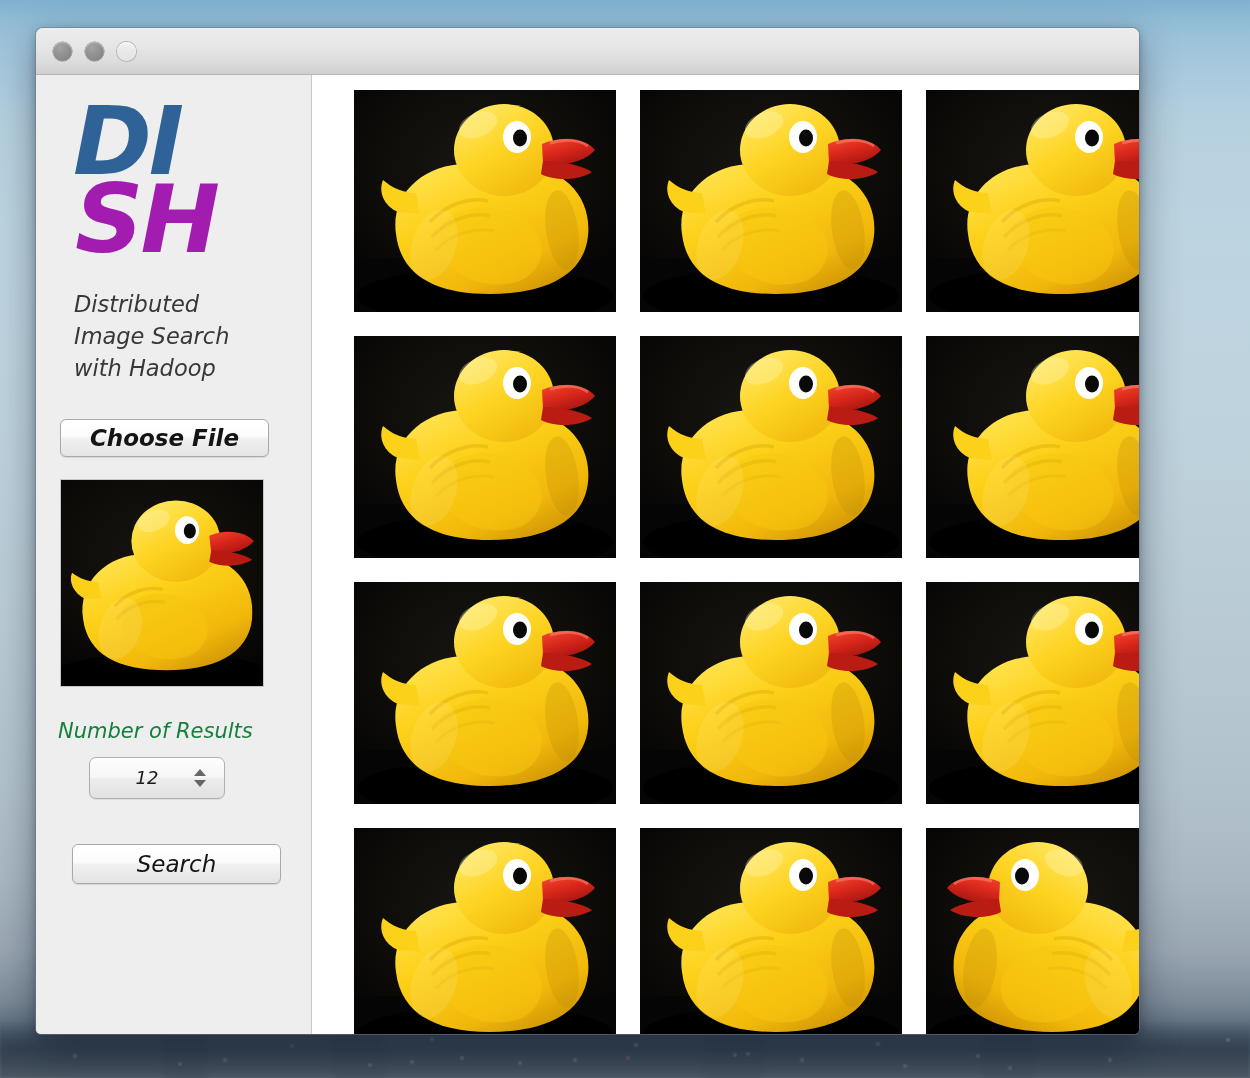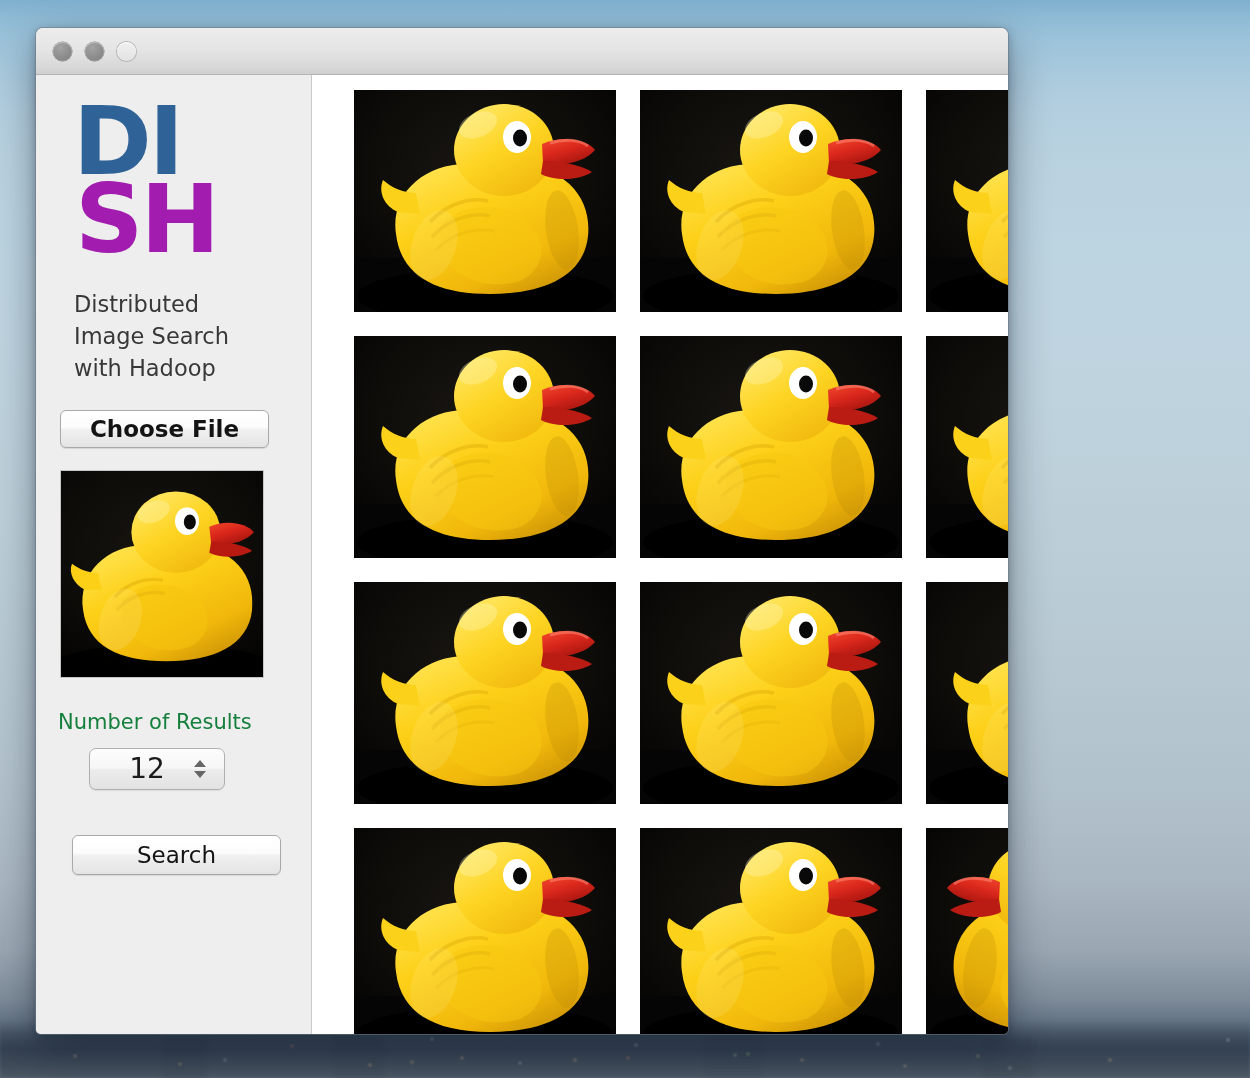--- a/index.html
+++ b/index.html
@@ -101,31 +101,32 @@
         transparent 766px, transparent 980px,
         rgba(40,52,68,0.55) 986px, rgba(40,52,68,0.55) 1030px,
         transparent 1036px, transparent 1250px);
   }
 
   
   #window {
     position: absolute;
     left: 36px;
     top: 28px;
-    width: 972px;
+    width: 1103px;
     height: 1006px;
     border-radius: 7px 7px 5px 5px;
     background: #ffffff;
     box-shadow:
       0 0 0 1px rgba(110,120,130,0.55),
       0 14px 40px rgba(10,20,35,0.42),
       0 3px 10px rgba(10,20,35,0.30);
     overflow: hidden;
     display: flex;
     flex-direction: column;
+    font-style: italic;
   }
 
   
   #titlebar {
     height: 47px;
     flex: 0 0 47px;
     background: linear-gradient(to bottom, #ededed 0%, #e5e5e5 45%, #d8d8d8 85%, #cfcfcf 100%);
     border-bottom: 1px solid #b4b4b4;
     border-radius: 6px 6px 0 0;
     display: flex;
@@ -192,21 +193,21 @@
     background: linear-gradient(to bottom, #ffffff 0%, #fcfcfc 45%, #f0f0f0 52%, #e4e4e4 100%);
     border: 1px solid #a9a9a9;
     border-radius: 6px;
     box-shadow: 0 1px 1px rgba(0,0,0,0.10), inset 0 1px 0 rgba(255,255,255,0.9);
     color: #141414;
     text-align: center;
     cursor: default;
   }
 
   #choose-file {
-    margin: 26px 0 0 24px;
+    margin: 35px 0 0 24px;
     width: 209px;
     height: 38px;
     font-size: 23px;
     font-weight: bold;
     line-height: 36px;
   }
 
   #preview-wrap {
     margin: 22px 0 0 24px;
     width: 204px;
@@ -232,21 +233,21 @@
     border: 1px solid #b0b0b0;
     border-radius: 7px;
     box-shadow: 0 1px 1px rgba(0,0,0,0.08), inset 0 1px 0 rgba(255,255,255,0.9);
     display: flex;
     align-items: center;
     position: relative;
   }
   #stepper-value {
     flex: 1 1 auto;
     text-align: center;
-    font-size: 28px;
+    font-size: 18px;
     color: #1a1a1a;
     padding-right: 20px;
     font-family: "DejaVu Sans", sans-serif;
   }
   #stepper-arrows {
     position: absolute;
     right: 18px;
     top: 50%;
     transform: translateY(-50%);
     display: flex;

